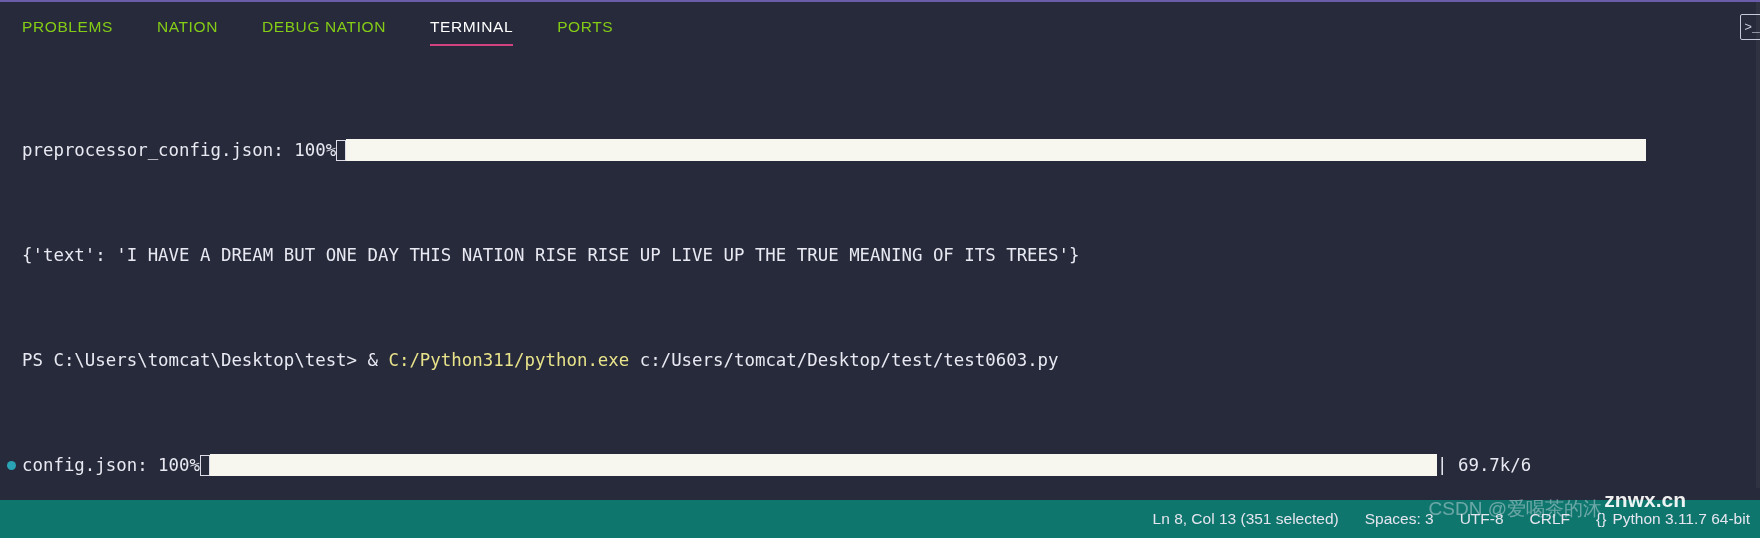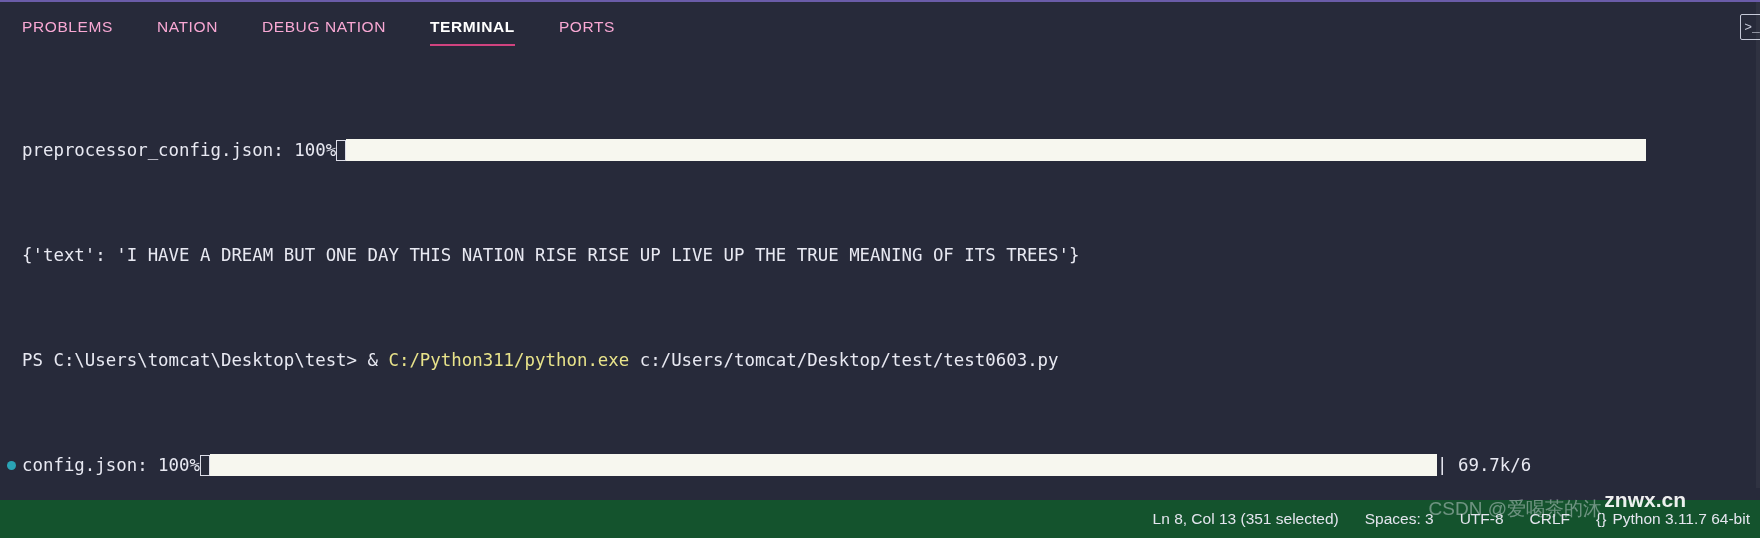--- a/index.html
+++ b/index.html
@@ -37,30 +37,30 @@
     height: 52px;
     display: flex;
     align-items: center;
     box-sizing: border-box;
     padding-left: 22px;
   }
   .tab {
     position: relative;
     font-size: 15.5px;
     letter-spacing: 0.6px;
-    color: #f9a8d4;
+    color: #84cc16;
     padding: 0 0 3px 0;
     margin-right: 44px;
     cursor: pointer;
     white-space: nowrap;
     font-family: "Liberation Sans", sans-serif;
   }
   .tab.active {
     color: #ffffff;
-    font-weight: bold;
+    font-weight: normal;
   }
   .tab.active::after {
     content: "";
     position: absolute;
     left: 0; right: 0;
     bottom: -7px;
     height: 2px;
     background: #d0437f;
   }
   .tabbar-right {
@@ -130,21 +130,21 @@
     vertical-align: -5px;
     box-sizing: border-box;
   }
   
   .statusbar {
     position: absolute;
     left: 0;
     bottom: 0;
     width: 1760px;
     height: 38px;
-    background: #14532d;
+    background: #0f766e;
     display: flex;
     align-items: center;
     justify-content: flex-end;
     font-size: 15.5px;
     color: #e4e5ee;
     box-sizing: border-box;
     padding-right: 10px;
     font-family: "Liberation Sans", sans-serif;
   }
   .status-item {

